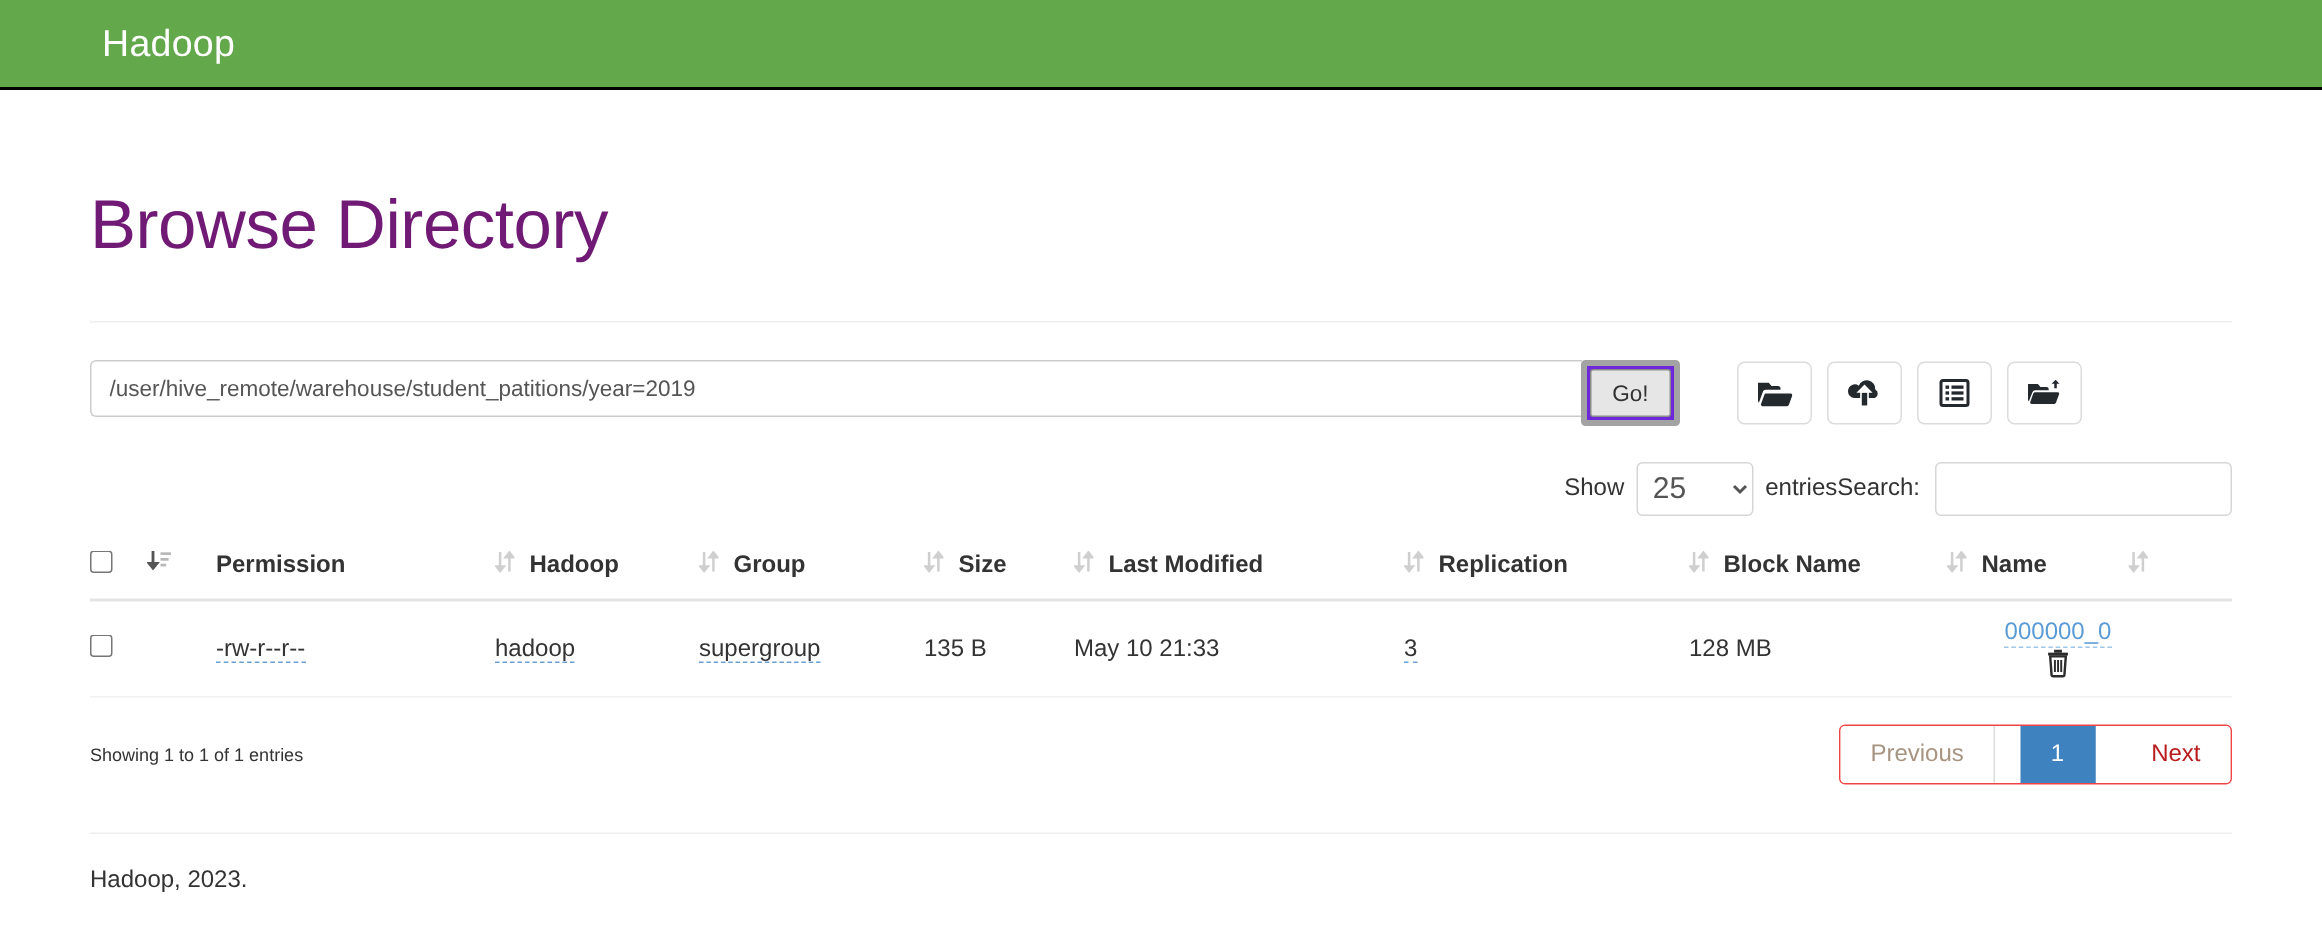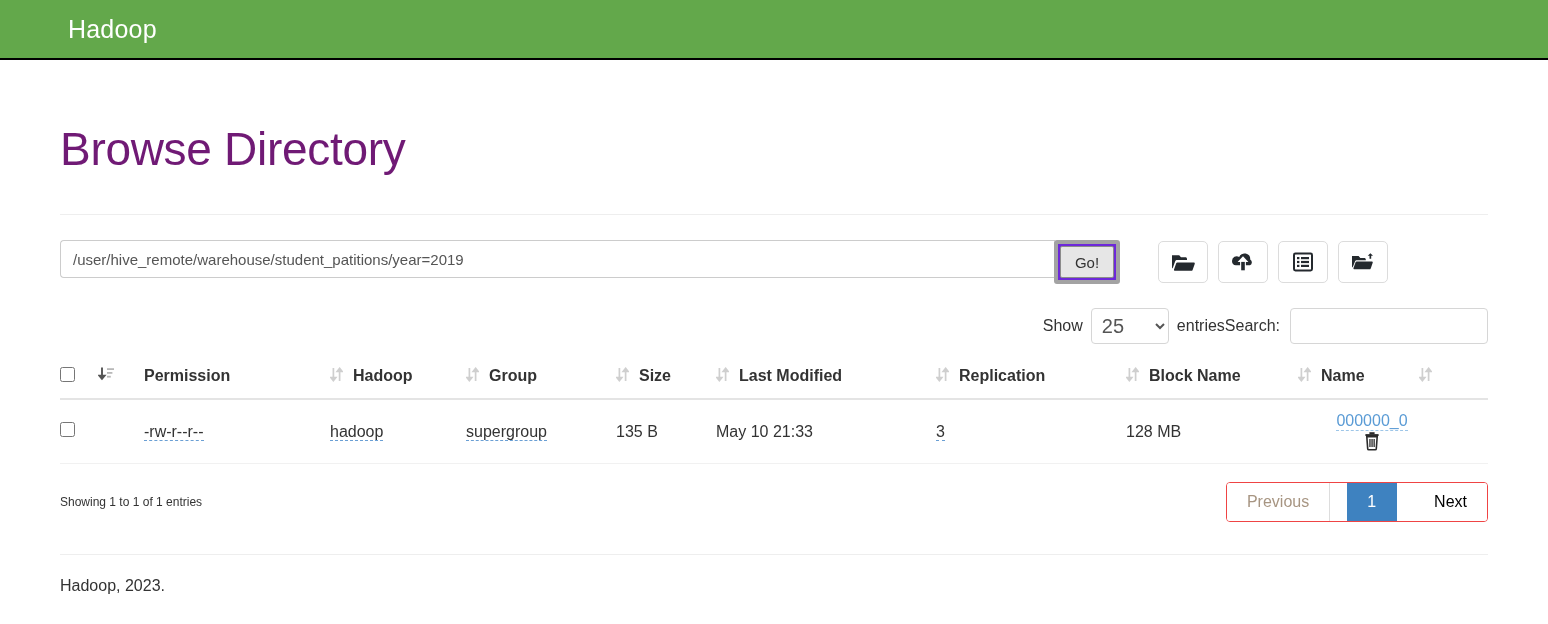--- a/index.html
+++ b/index.html
@@ -282,21 +282,21 @@
     display: flex;
     border-radius: 4px;
     overflow: hidden;
     border: 1px solid #ef4444;
     gap: 17px;
   }
   .pagination .page {
     padding: 10px 20px;
     font-size: 16px;
     background: #ffffff;
-    color: #000000;
+    color: #b91c1c;
     border-right: 1px solid #dddddd;
     cursor: pointer;
     user-select: none;
   }
   .pagination .page:last-child { border-right: 0; }
   .pagination .page.disabled { color: #a79582; cursor: default; }
   .pagination .page.active {
     background: #3e82c0;
     color: #ffffff;
     border-right-color: #3e82c0;

